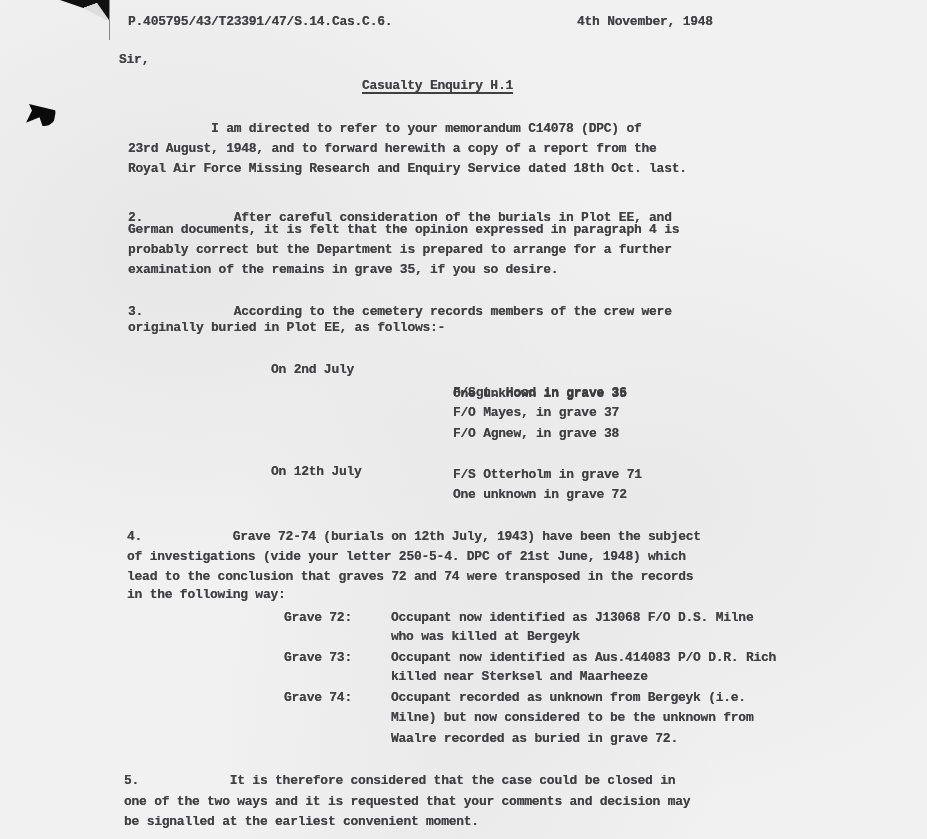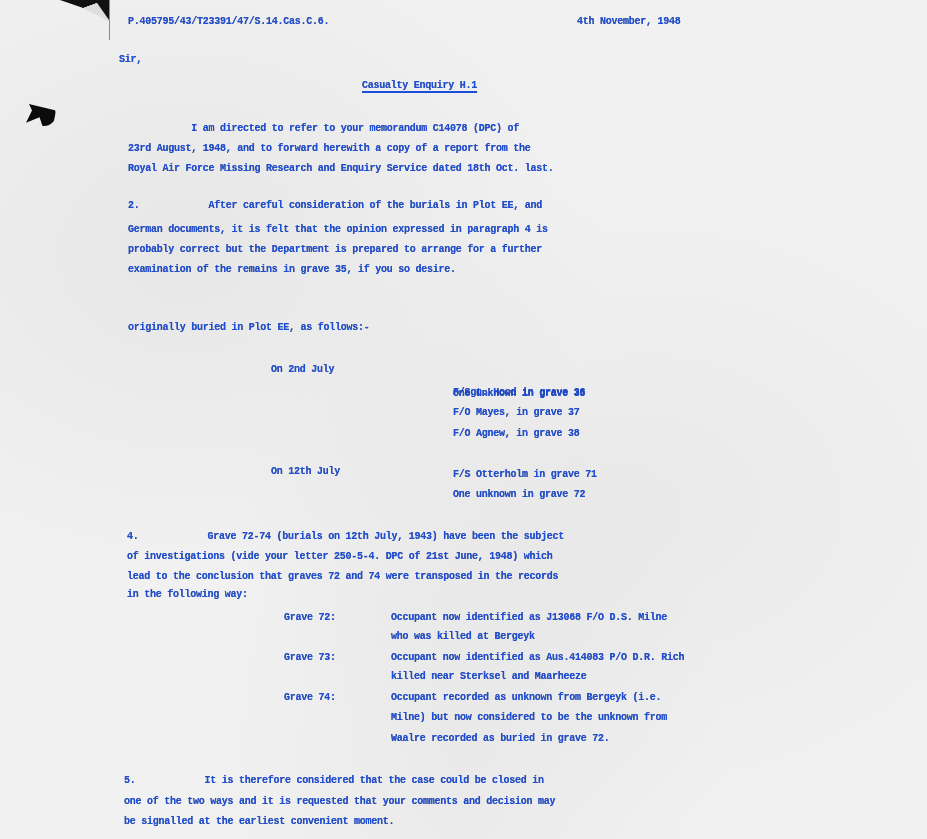--- a/index.html
+++ b/index.html
@@ -8,22 +8,22 @@
     background: #f1f1f1;
     background-image:
       radial-gradient(ellipse at 20% 30%, rgba(200,200,200,0.25) 0, transparent 40%),
       radial-gradient(ellipse at 70% 60%, rgba(210,210,210,0.25) 0, transparent 45%),
       radial-gradient(ellipse at 50% 90%, rgba(205,205,205,0.2) 0, transparent 40%);
     font-family: "Liberation Mono", "DejaVu Sans Mono", monospace;
     color: #2a2a38;
   }
   .doc { position: absolute; left: 0; top: 0; width: 927px; height: 839px; }
   .line {
-    position: absolute; white-space: pre; font-size: 10px; line-height: 19px;
-    font-weight: bold; letter-spacing: -0.25px; color: #1d4ed8;
+    position: absolute; white-space: pre; font-size: 13px; line-height: 19px;
+    font-weight: bold; letter-spacing: -0.25px; color: #404040;
     text-shadow: 0 0 0.6px rgba(30,30,50,0.6);
   }
   .corner-fold {
     position: absolute; left: 60px; top: 0; width: 50px; height: 22px;
     background: linear-gradient(160deg, #111 0 40%, #ddd 41% 100%);
     clip-path: polygon(0 0, 100% 0, 100% 100%, 45% 35%);
   }
   .corner-dark {
     position: absolute; left: 95px; top: 0; width: 14px; height: 20px;
     background: #111; clip-path: polygon(0 0, 100% 0, 100% 100%);
@@ -47,25 +47,26 @@
 
   <div class="line" style="left:128px;top:12px;">P.405795/43/T23391/47/S.14.Cas.C.6.</div>
   <div class="line" style="left:577px;top:12px;">4th November, 1948</div>
   <div class="line" style="left:119px;top:50px;">Sir,</div>
   <div class="line underline" style="left:362px;top:76px;">Casualty Enquiry H.1</div>
 
   <div class="line" style="left:128px;top:119px;">           I am directed to refer to your memorandum C14078 (DPC) of</div>
   <div class="line" style="left:128px;top:139px;">23rd August, 1948, and to forward herewith a copy of a report from the</div>
   <div class="line" style="left:128px;top:159px;">Royal Air Force Missing Research and Enquiry Service dated 18th Oct. last.</div>
 
-  <div class="line" style="left:128px;top:196px;">2.            After careful consideration of the burials in Plot EE, and</div>
+  <div class="line" style="left:128px;top:208px;">2.            After careful consideration of the burials in Plot EE, and</div>
   <div class="line" style="left:128px;top:220px;">German documents, it is felt that the opinion expressed in paragraph 4 is</div>
   <div class="line" style="left:128px;top:240px;">probably correct but the Department is prepared to arrange for a further</div>
   <div class="line" style="left:128px;top:260px;">examination of the remains in grave 35, if you so desire.</div>
 
+  <div class="line" style="left:128px;top:302px;">3.            According to the cemetery records members of the crew were</div>
   <div class="line" style="left:128px;top:318px;">originally buried in Plot EE, as follows:-</div>
 
   <div class="line" style="left:271px;top:360px;">On 2nd July</div>
   <div class="line" style="left:453px;top:376px;margin-top:8px;">One unknown in grave 35</div>
   <div class="line" style="left:453px;top:383px;">F/Sgt. Hood in grave 36</div>
   <div class="line" style="left:453px;top:403px;">F/O Mayes, in grave 37</div>
   <div class="line" style="left:453px;top:424px;">F/O Agnew, in grave 38</div>
 
   <div class="line" style="left:271px;top:462px;">On 12th July</div>
   <div class="line" style="left:453px;top:465px;">F/S Otterholm in grave 71</div>

